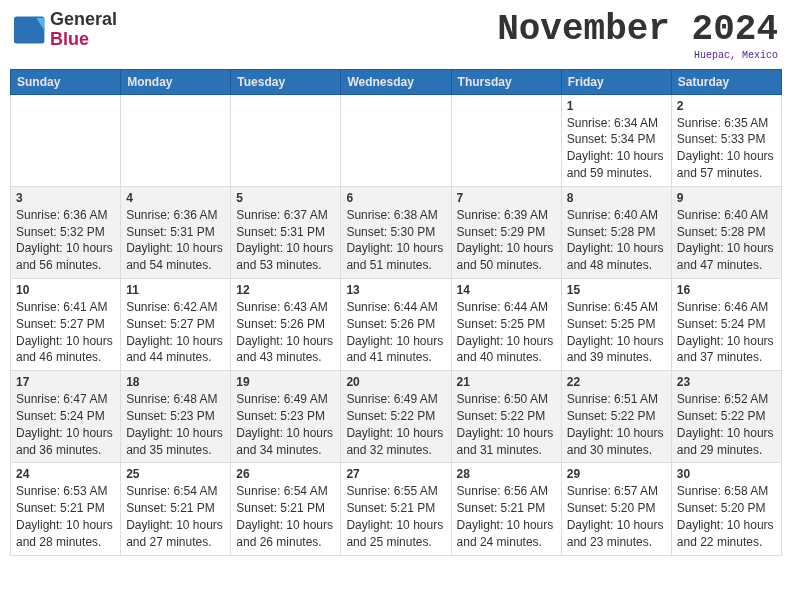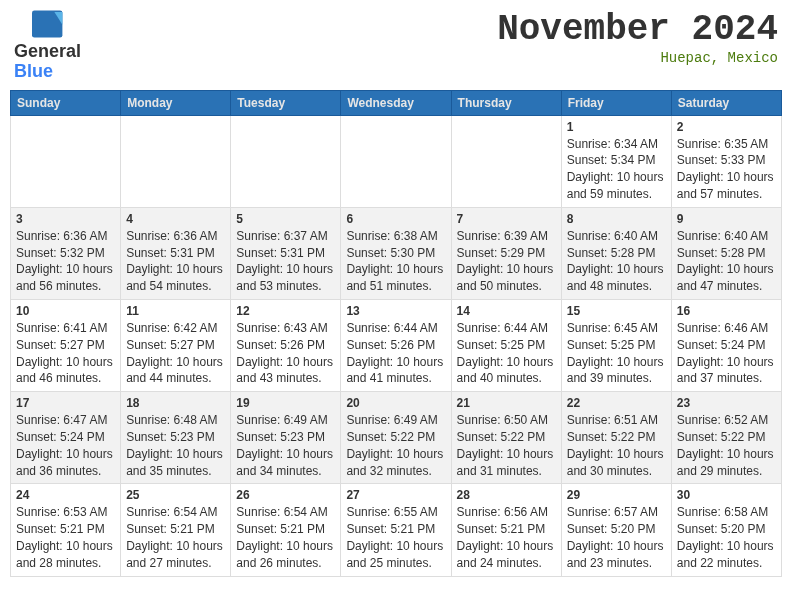--- a/index.html
+++ b/index.html
@@ -14,46 +14,45 @@
       display: flex;
       justify-content: space-between;
       align-items: flex-start;
       margin-bottom: 8px;
       padding: 0 4px;
     }
     .logo {
       display: flex;
       align-items: center;
       gap: 4px;
-      flex-direction: column;
     }
     .logo-text {
       font-size: 18px;
       font-weight: bold;
       line-height: 1.1;
     }
     .logo-general { color: #333; }
-    .logo-blue { color: #3b82f6; margin-top: 9px; }
+    .logo-blue { color: #be185d; margin-top: 9px; }
     .logo-icon {
       width: 32px;
       height: 28px;
     }
     .title-section {
       text-align: right;
       font-family: Liberation Mono, monospace;
     }
     .month-title {
       font-size: 36px;
       font-weight: bold;
       color: #333;
       line-height: 1.1;
     }
     .location {
-      font-size: 14px;
-      color: #4d7c0f;
+      font-size: 10px;
+      color: #4c1d95;
     }
     .calendar {
       width: 100%;
       border-collapse: collapse;
       border: 1px solid #ccc;
     }
     .calendar th {
       background-color: #2a72b5;
       color: #e5e5e5;
       font-size: 12px;

